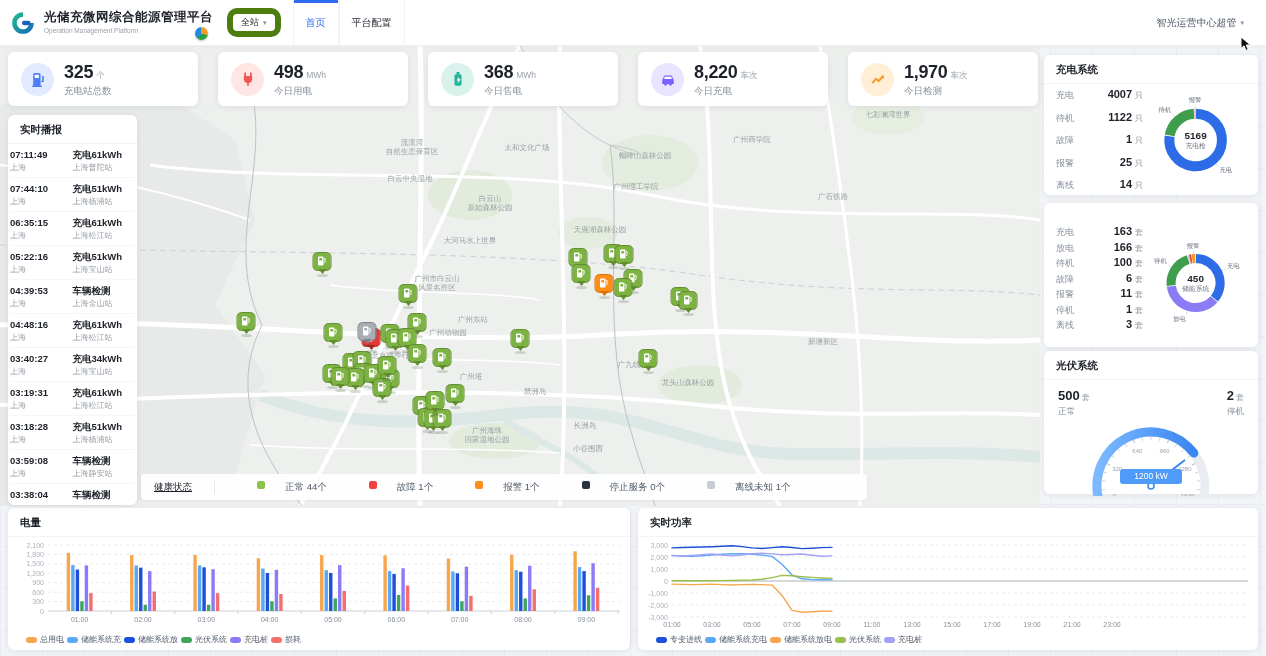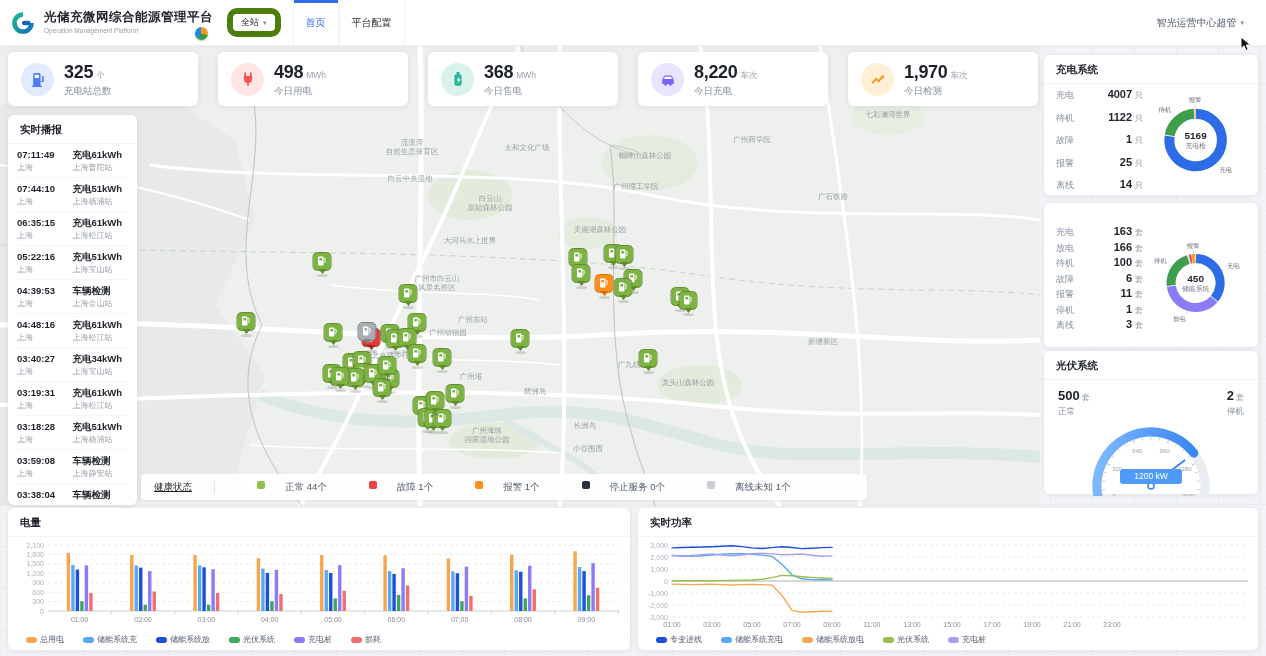--- a/index.html
+++ b/index.html
@@ -41,21 +41,21 @@
   .kpi .ic{width:33px;height:33px;border-radius:50%;display:flex;align-items:center;justify-content:center;flex:0 0 auto;}
   .kpi .tx{margin-left:10px;line-height:1;}
   .kpi .v{font-size:18px;font-weight:bold;color:#1d2129;letter-spacing:-.3px;}
   .kpi .u{font-size:8.5px;color:#9aa2ab;margin-left:3px;font-weight:normal;}
   .kpi .l{font-size:9.5px;color:#86909c;margin-top:5px;}
   
   .panel{position:absolute;background:#fff;border-radius:6px;box-shadow:0 1px 6px rgba(31,45,61,.09);z-index:10;box-sizing:border-box;}
   .p-title{font-size:10.5px;font-weight:bold;color:#1d2129;padding:8px 12px 6px;border-bottom:1px solid #f2f3f5;}
   
   #broadcast{left:8px;top:115px;width:129px;height:390px;}
-  .bc-list{height:358px;overflow:hidden;padding:0 9px;}
+  .bc-list{height:358px;overflow:hidden;padding:0 2px;}
   .bc-row{display:flex;padding:5px 0 4px;border-bottom:1px solid #f5f6f8;}
   .bc-row .c1{width:50%;}
   .bc-row .c2{width:50%;}
   .bc-row .a{font-size:9.5px;color:#1d2129;font-weight:bold;line-height:12px;}
   .bc-row .b{font-size:8px;color:#9aa2ab;line-height:11px;margin-top:1px;}
   
   #p-charge{left:1044px;top:55px;width:214px;height:140px;}
   #p-storage{left:1044px;top:203px;width:214px;height:144px;}
   #p-pv{left:1044px;top:351px;width:214px;height:143px;}
   .sysbody{display:flex;padding:4px 6px 0 12px;}
@@ -68,21 +68,21 @@
   .pv-stats{display:flex;justify-content:space-between;padding:6px 14px 0;}
   .pv-stat .v{font-size:13px;font-weight:bold;color:#1d2129;}
   .pv-stat .u{font-size:8px;color:#86909c;margin-left:2px;font-weight:normal;}
   .pv-stat .l{font-size:8.5px;color:#86909c;margin-top:2px;}
   .pv-stat.right{text-align:right;}
   .gaugewrap{text-align:center;margin-top:-8px;}
   .gauge-badge{position:absolute;left:50%;transform:translateX(-50%);bottom:10px;width:62px;height:15px;line-height:15px;background:#4f9bfa;border-radius:3px;color:#fff;font-size:8.5px;text-align:center;}
   
   #p-energy{left:8px;top:508px;width:622px;height:142px;}
   #p-power{left:638px;top:508px;width:620px;height:142px;}
-  .chart-legend{position:absolute;left:18px;bottom:5px;display:flex;gap:19px;align-items:flex-end;}
+  .chart-legend{position:absolute;left:18px;bottom:5px;display:flex;gap:3px;align-items:flex-end;}
   .cl-item{display:flex;align-items:center;gap:3px;font-size:8px;color:#4e5969;cursor:pointer;}
   .cl-sw{width:11px;height:6px;border-radius:3px;}
   
   #cursor{position:absolute;left:1240px;top:36px;z-index:50;}
 </style>
 </head>
 <body>
 
 <div id="stage">
 

